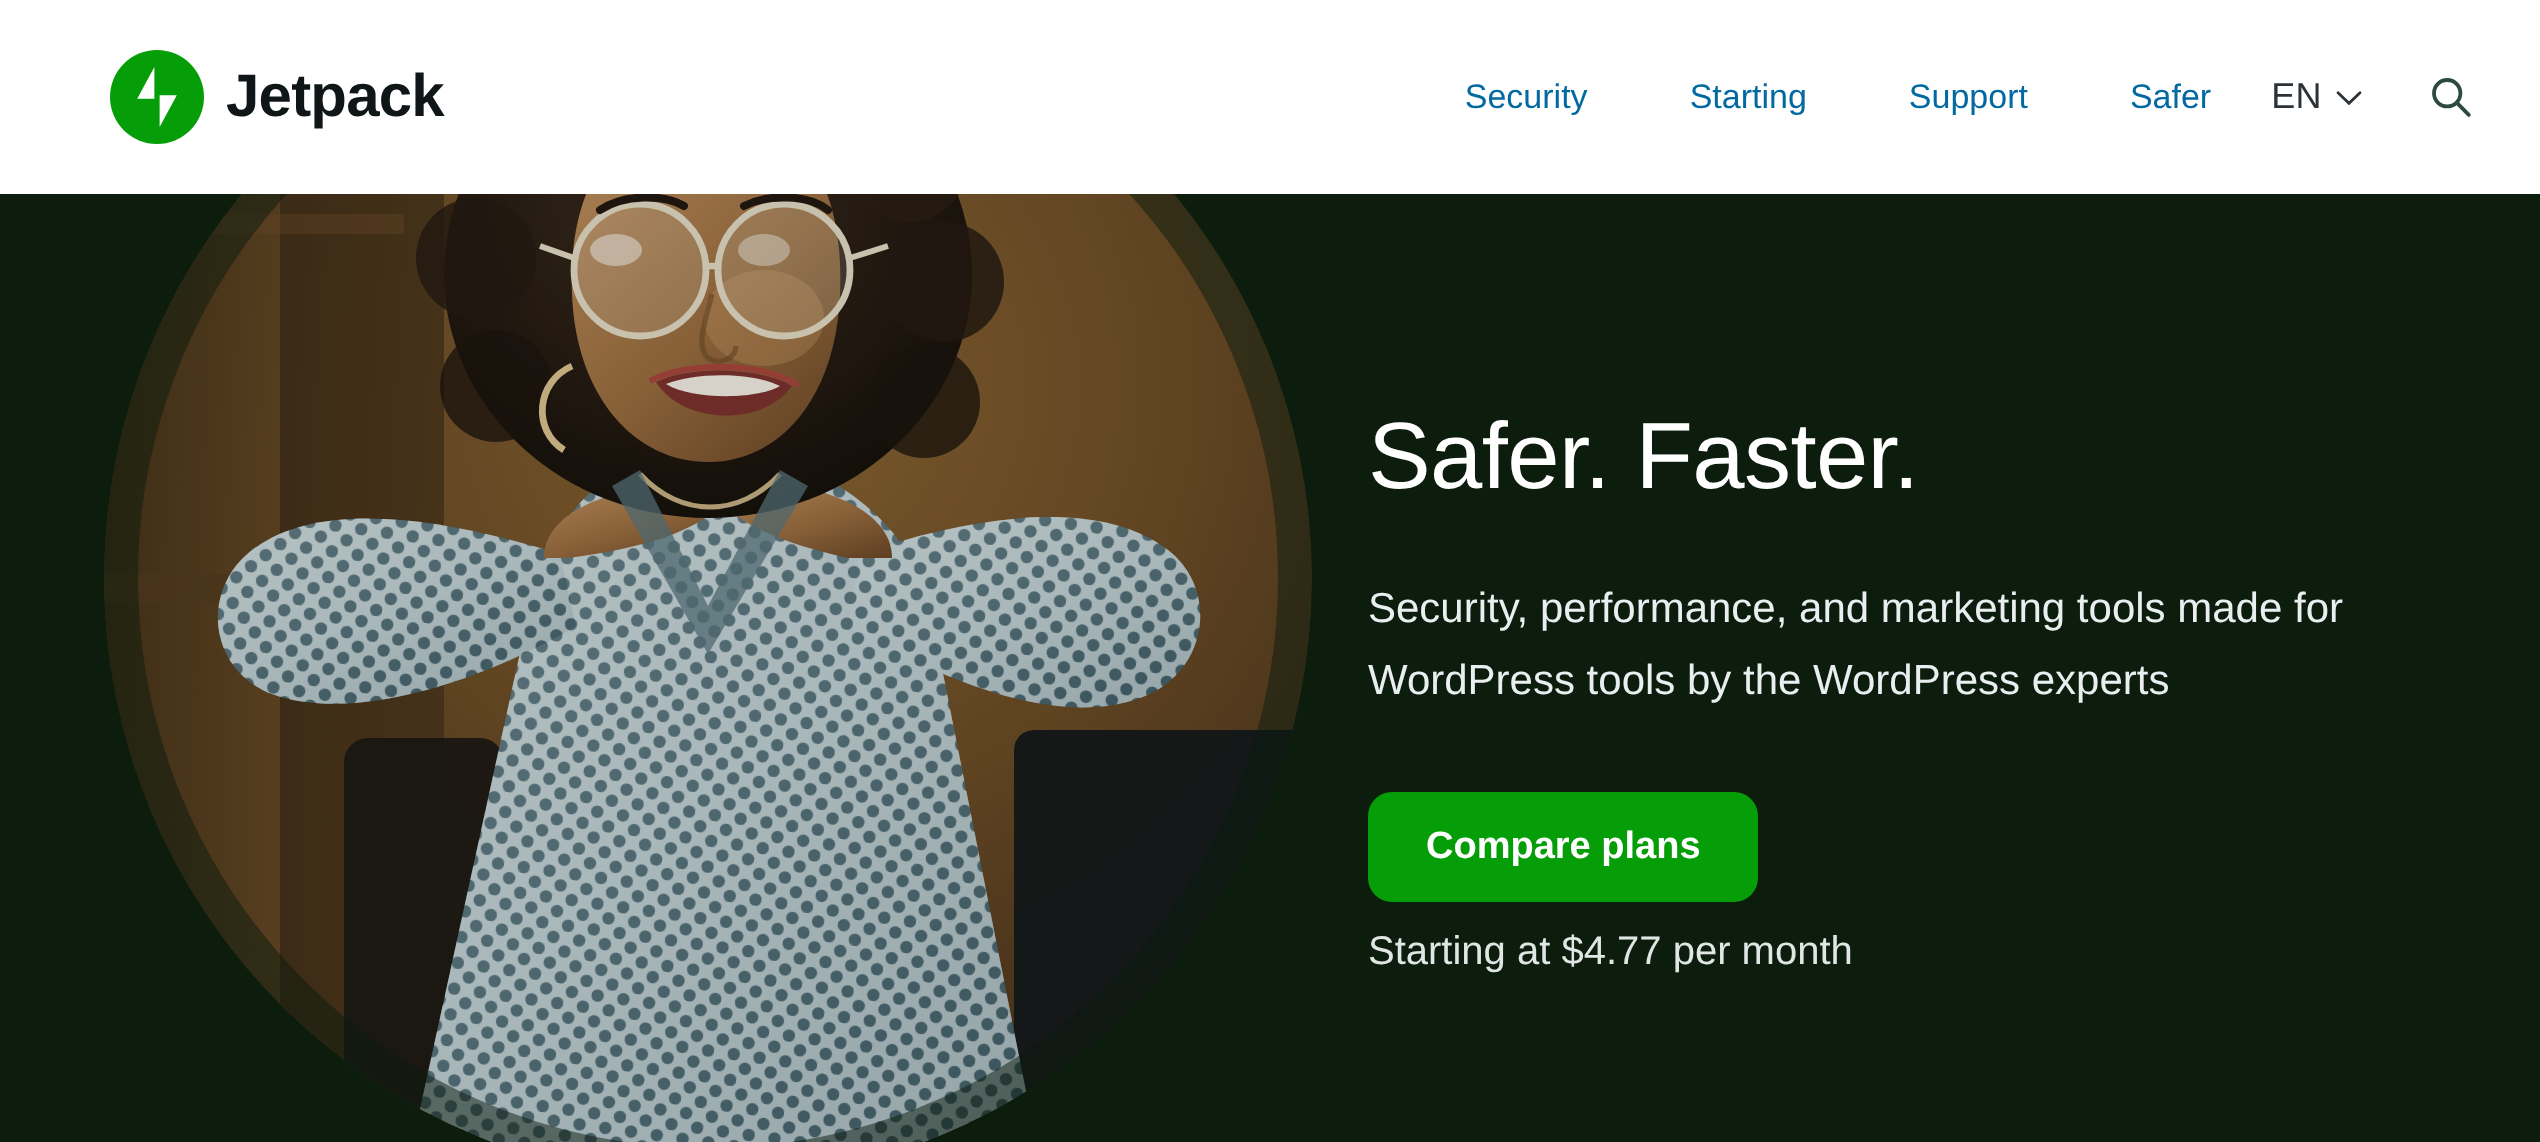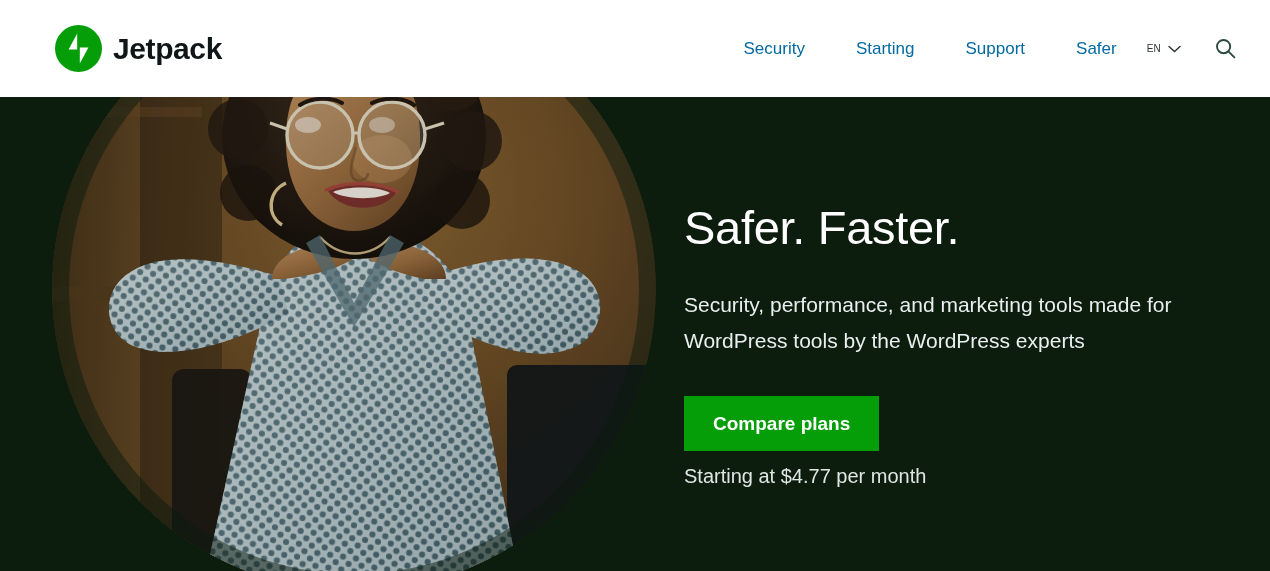--- a/index.html
+++ b/index.html
@@ -81,21 +81,21 @@
     white-space: nowrap;
   }
   .lang {
     margin-left: 30px;
     display: flex;
     align-items: center;
     gap: 7px;
     cursor: pointer;
   }
   .lang-label {
-    font-size: 10px;
+    font-size: 18px;
     color: #2c3338;
     letter-spacing: 0.2px;
   }
   .chev { display: block; }
   .search-btn {
     margin-left: 30px;
     background: none;
     border: 0;
     padding: 4px;
     cursor: pointer;
@@ -154,21 +154,21 @@
   .cta-wrap {
     padding-top: 37px;
   }
   .cta-btn {
     display: inline-block;
     background: #069e08;
     color: #ffffff;
     font-size: 19px;
     font-weight: 700;
     border: 0;
-    border-radius: 0;
+    border-radius: 12px;
     padding: 18px 29px;
     cursor: pointer;
     font-family: "Liberation Sans", sans-serif;
     line-height: 1;
   }
   .cta-note {
     margin: 0;
     padding-top: 14px;
     font-size: 20px;
     color: #dfe6e4;

